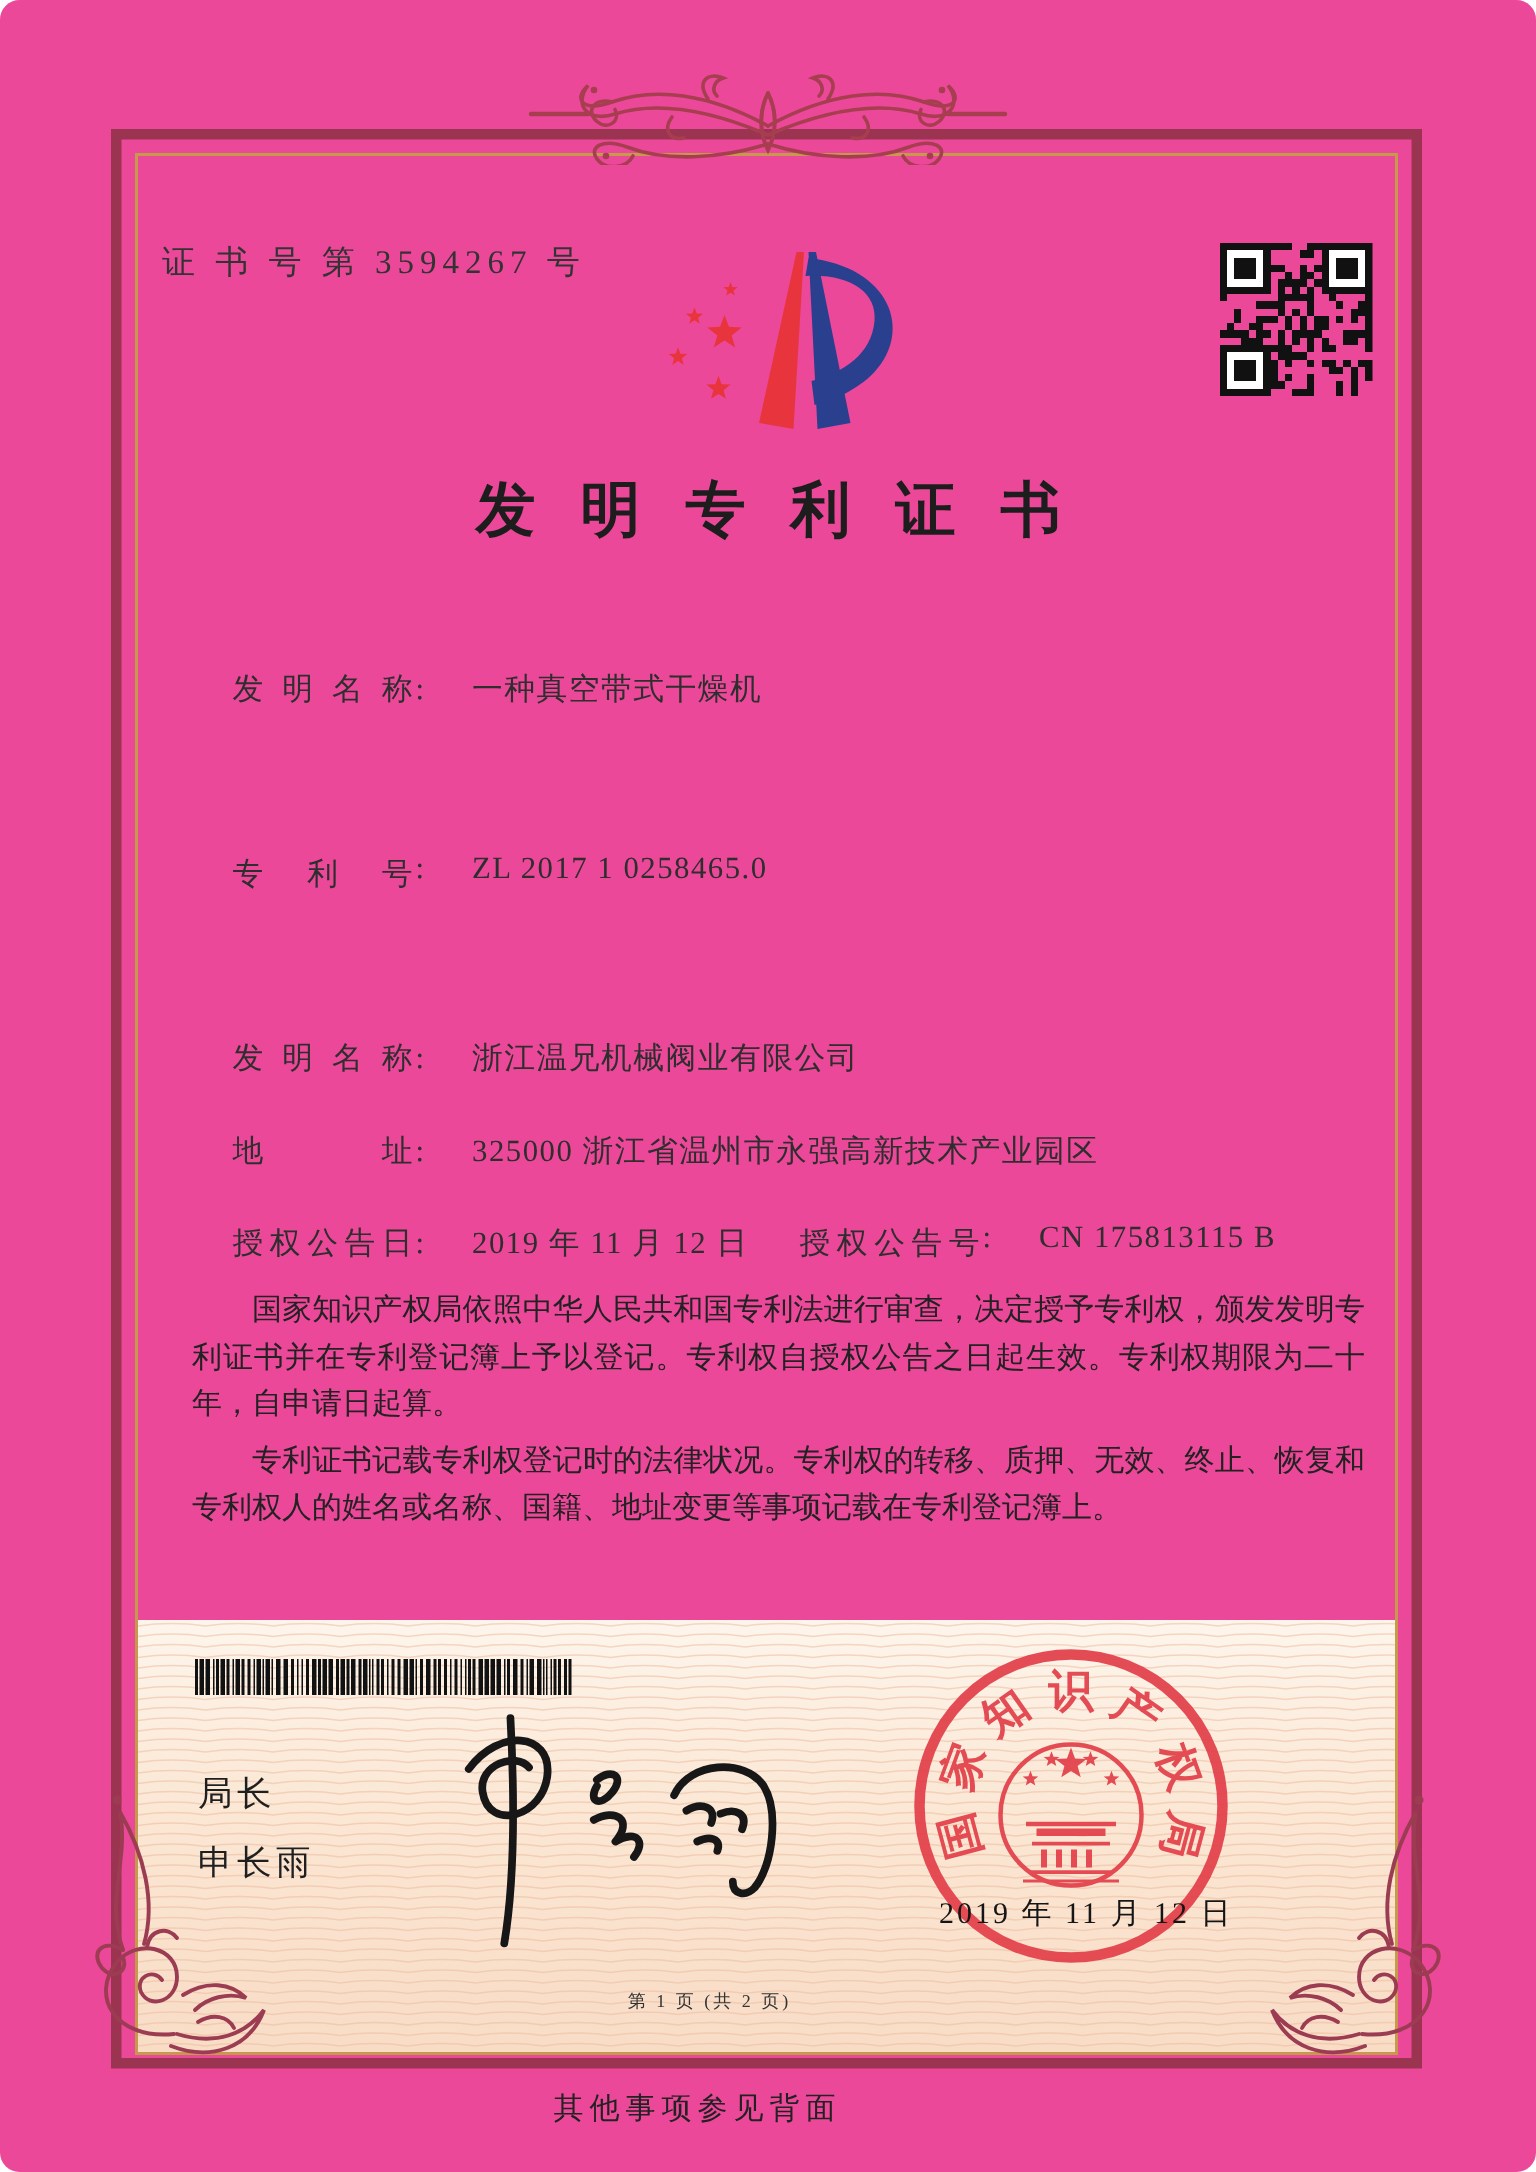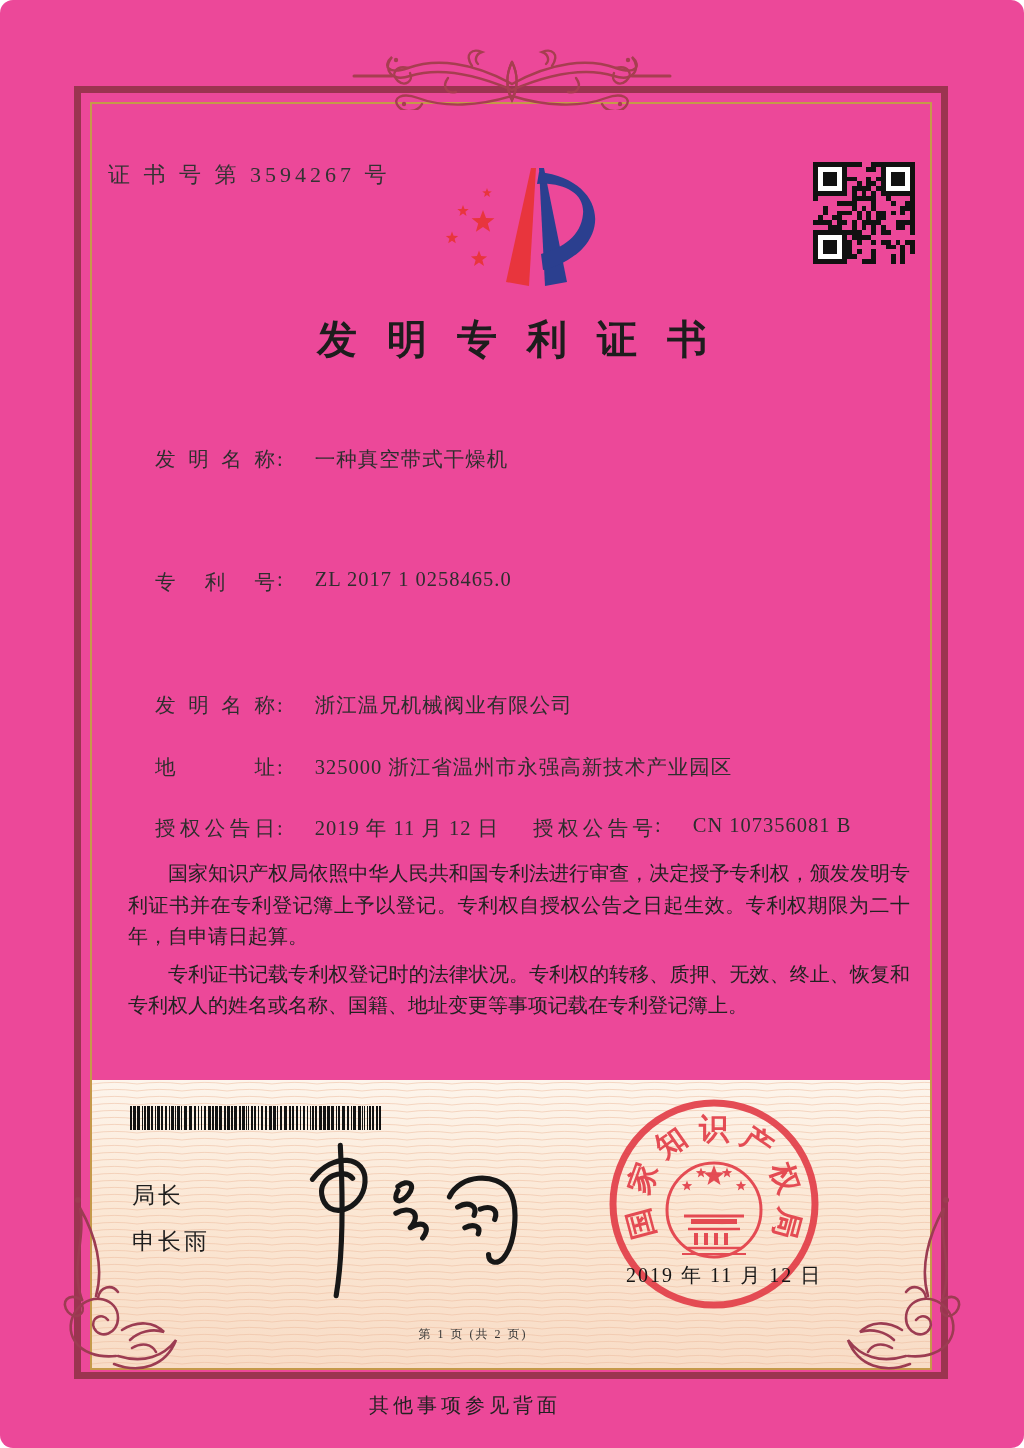--- a/index.html
+++ b/index.html
@@ -313,21 +313,21 @@
   </div>
   <div class="frow" style="top:691px">
     <span class="flabel">发明名称</span><span class="fcolon">:</span><span class="fvalue">浙江温兄机械阀业有限公司</span>
   </div>
   <div class="frow" style="top:753px">
     <span class="flabel">地址</span><span class="fcolon">:</span><span class="fvalue">325000 浙江省温州市永强高新技术产业园区</span>
   </div>
   <div class="frow" style="top:814px">
     <span class="flabel">授权公告日</span><span class="fcolon">:</span><span class="fvalue">2019 年 11 月 12 日</span>
     <span class="grant-second">
-      <span class="flabel">授权公告号</span><span class="fcolon">:</span><span class="fvalue">CN 107356081 B</span>
+      <span class="flabel">授权公告号</span><span class="fcolon">:</span><span class="fvalue">CN 175813115 B</span>
     </span>
   </div>
 
   <div class="paras">
     <p>国家知识产权局依照中华人民共和国专利法进行审查，决定授予专利权，颁发发明专利证书并在专利登记簿上予以登记。专利权自授权公告之日起生效。专利权期限为二十年，自申请日起算。</p>
     <p>专利证书记载专利权登记时的法律状况。专利权的转移、质押、无效、终止、恢复和专利权人的姓名或名称、国籍、地址变更等事项记载在专利登记簿上。</p>
   </div>
 
   <svg class="barcode" id="barcode-svg" width="258" height="24">
       <rect x="0" y="0" width="2" height="24" fill="#111"></rect>

